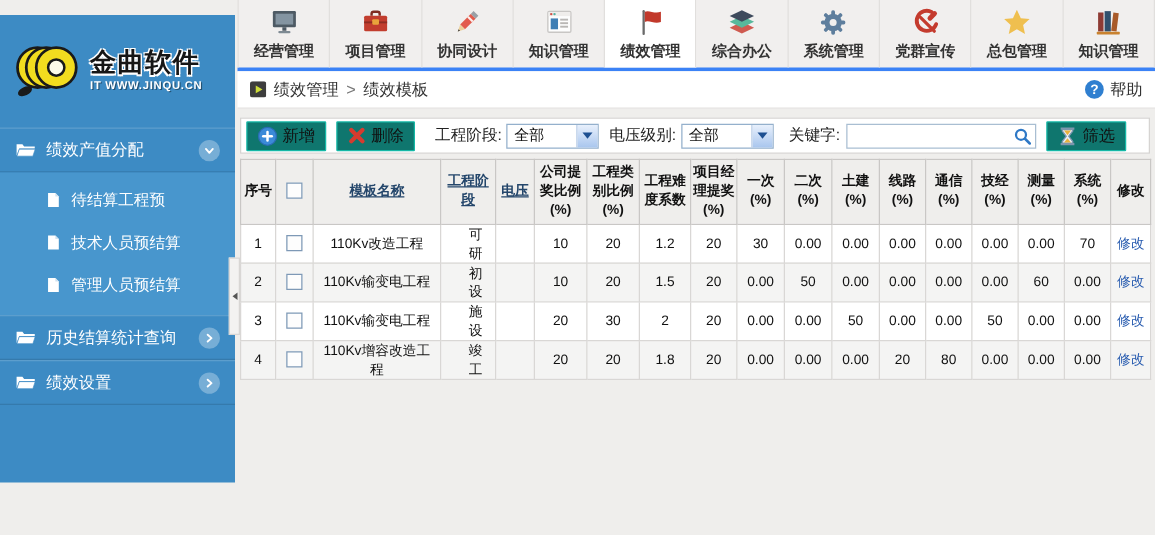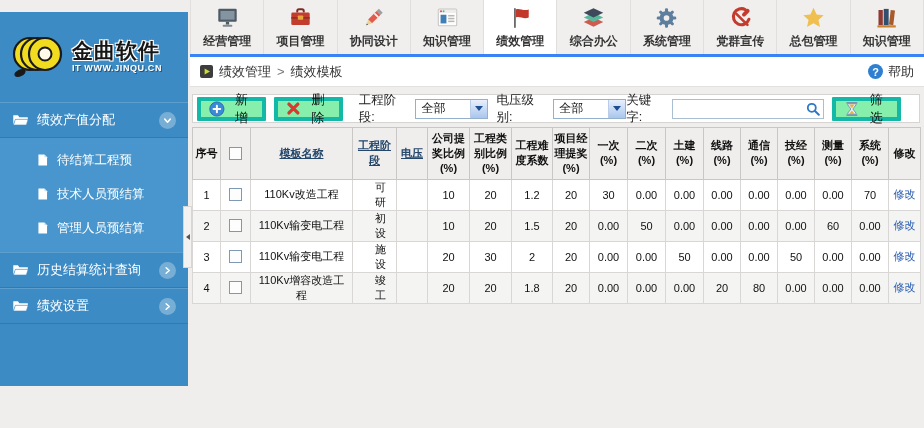--- a/index.html
+++ b/index.html
@@ -37,21 +37,21 @@
                 padding: 0 10px; font-size: 13px; color: #333; }
   .crumb-ico { margin-right: 6px; display: flex; }
   .crumb-sep { margin: 0 6px; color: #777; }
   .help { margin-left: auto; display: flex; align-items: center; gap: 5px; cursor: pointer; }
   .help-ico { width: 15px; height: 15px; border-radius: 50%; background: #2f7fd0; color: #fff; font-size: 11px;
               font-weight: bold; display: flex; align-items: center; justify-content: center; }
   .content { padding: 7px 4px 0 2px; }
   
   .toolbar { border: 1px solid #d6d4d2; background: #fff; height: 29px; display: flex; align-items: center;
              padding: 0 4px; font-size: 12.5px; color: #222; }
-  .btn { display: flex; align-items: center; gap: 4px; border: 4px solid #14b8a6; background: #86efac; height: 24px;
+  .btn { display: flex; align-items: center; gap: 4px; border: 1px solid #14b8a6; background: #0f766e; height: 24px;
          padding: 0 8px; font-size: 13px; color: #111; cursor: pointer; margin-right: 8px; border-radius: 1px; }
   .flt-label { margin: 0 4px 0 8px; }
   .select { display: flex; align-items: center; border: 1px solid #94b0cc; background: #fff; height: 20px; width: 74px; cursor: pointer; }
   .select-text { flex: 1; padding-left: 5px; font-size: 12px; color: #111; }
   .select-btn { width: 17px; height: 18px; background: linear-gradient(#e8f0fc, #a9c6ee); border-left: 1px solid #b9cde8;
                 display: flex; align-items: center; justify-content: center; }
   .tri-down { width: 0; height: 0; border: 4px solid transparent; border-top: 5px solid #1d4f91; margin-top: 4px; }
   .kw-label { margin-left: auto; margin-right: 5px; }
   .search { display: flex; align-items: center; border: 1px solid #a9bed2; background: #fff; height: 20px; width: 152px; padding: 0 3px; margin-right: 8px; }
   .search input { border: none; outline: none; flex: 1; min-width: 0; font-size: 12px; font-family: inherit; }

